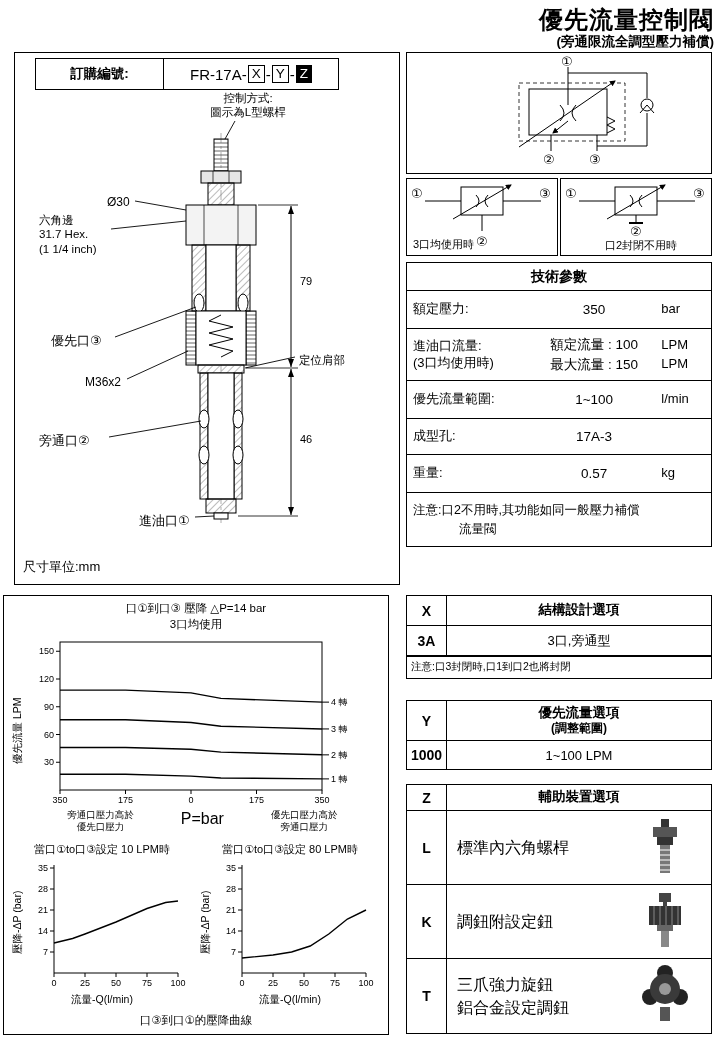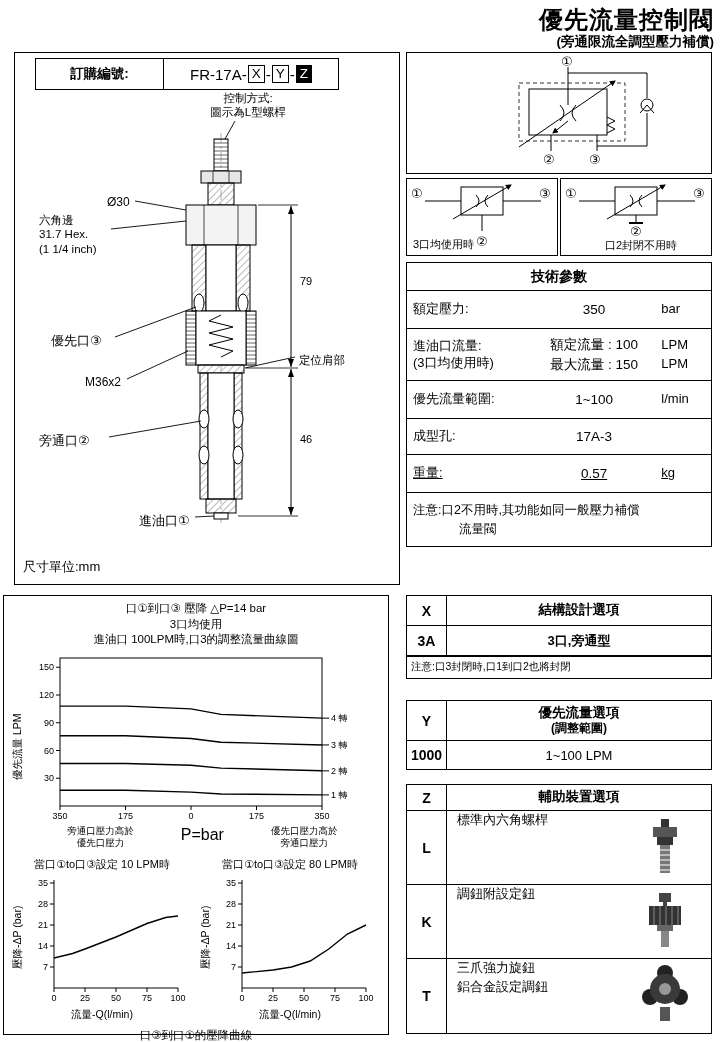--- a/index.html
+++ b/index.html
@@ -41,32 +41,32 @@
   .sp-note{font-size:12.5px;line-height:1.5;}
   .sp-note .ind{padding-left:46px;}
   
   .opt-table{position:absolute;left:406px;width:306px;border:1.5px solid #000;background:#fff;}
   .opt-row{display:flex;border-bottom:1px solid #000;}
   .opt-table .opt-row:last-child{border-bottom:none;}
   .opt-key{width:40px;border-right:1px solid #000;display:flex;align-items:center;justify-content:center;font-weight:bold;font-size:14px;flex-direction:column;}
   .opt-title{flex:1;display:flex;flex-direction:column;align-items:center;justify-content:center;font-weight:bold;font-size:13.5px;line-height:1.25;}
   .opt-title .sub{font-size:12px;}
   .opt-desc{flex:1;display:flex;align-items:center;justify-content:center;font-size:13px;}
-  .opt-desc.bold{font-weight:bold;}
+  .opt-desc.bold{font-weight:normal;}
   .opt-note{font-size:10.5px;padding:3px 4px 4px 4px;border-top:1px solid #000;}
   #opt-x{top:595px;}
   #opt-x .opt-row{height:30px;}
   #opt-y{top:700px;}
   #opt-y .opt-head{height:40px;}
   #opt-y .opt-row2{height:28px;}
   #opt-z{top:784px;}
   #opt-z .opt-head{height:26px;}
   .z-row{display:flex;border-bottom:1px solid #000;height:74px;}
   #opt-z .z-row:last-child{border-bottom:none;}
-  .z-desc{width:172px;display:flex;flex-direction:column;padding-left:10px;font-size:13px;line-height:1.45;}
+  .z-desc{width:172px;display:flex;flex-direction:column;justify-content:center;padding-left:10px;font-size:16px;line-height:1.45;}
   .z-icon{flex:1;display:flex;align-items:center;justify-content:center;}
   
   #charts-panel{left:3px;top:595px;width:386px;height:440px;}
   #chart-titles{margin-top:5px;text-align:center;font-size:11.5px;line-height:1.35;}
   #main-chart-wrap{position:relative;height:174px;margin-top:2px;}
   #main-chart-wrap svg{position:absolute;left:22px;top:0;}
   .vlabel{position:absolute;transform:rotate(-90deg);transform-origin:0 0;font-size:10.5px;white-space:nowrap;}
   #main-vlabel{left:7px;top:130px;}
   #chart-notes{display:flex;margin-top:1px;font-size:9.5px;line-height:1.3;text-align:center;padding-left:20px;}
   #chart-notes .nl{width:42%;}
@@ -269,39 +269,38 @@
     <tr style="height:38px;">
       <td class="sp-lab">優先流量範圍:</td>
       <td class="sp-val">1~100</td>
       <td class="sp-unit">l/min</td>
     </tr>
     <tr style="height:36px;">
       <td class="sp-lab">成型孔:</td>
       <td class="sp-val">17A-3</td>
       <td class="sp-unit"></td>
     </tr>
-    <tr style="height:38px;text-decoration:underline;">
+    <tr style="height:38px;">
       <td class="sp-lab">重量:</td>
       <td class="sp-val">0.57</td>
       <td class="sp-unit">kg</td>
     </tr>
     <tr style="height:54px;">
       <td colspan="3" class="sp-note">
         <div>注意:口2不用時,其功能如同一般壓力補償</div>
         <div class="ind">流量閥</div>
       </td>
     </tr>
   </tbody>
     </table>
 
   <div class="panel" id="charts-panel">
     <div id="chart-titles">
       <div>口①到口③ 壓降 △P=14 bar</div>
       <div>3口均使用</div>
-      <div>進油口 100LPM時,口3的調整流量曲線圖</div>
     </div>
     <div id="main-chart-wrap">
       <span class="vlabel" id="main-vlabel">優先流量 LPM</span>
       <svg width="340" height="172" xmlns="http://www.w3.org/2000/svg">
           <rect x="34" y="8" width="262" height="148" fill="none" stroke="#000" stroke-width="1"></rect>
           <line x1="30" y1="128.25" x2="34" y2="128.25" stroke="#000"></line>
           <text x="28" y="131.25" text-anchor="end" font-size="9">30</text>
           <line x1="30" y1="100.5" x2="34" y2="100.5" stroke="#000"></line>
           <text x="28" y="103.5" text-anchor="end" font-size="9">60</text>
           <line x1="30" y1="72.75" x2="34" y2="72.75" stroke="#000"></line>

